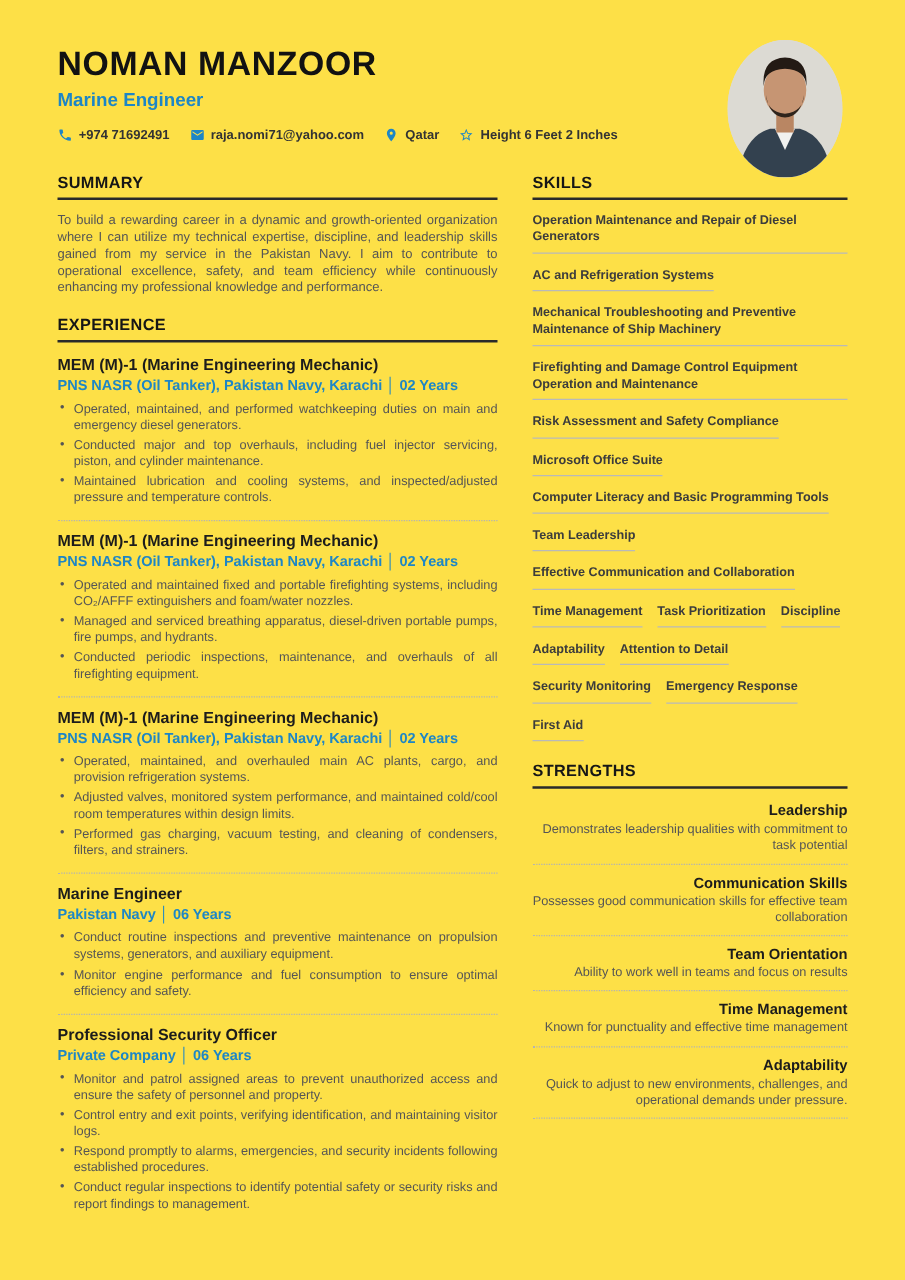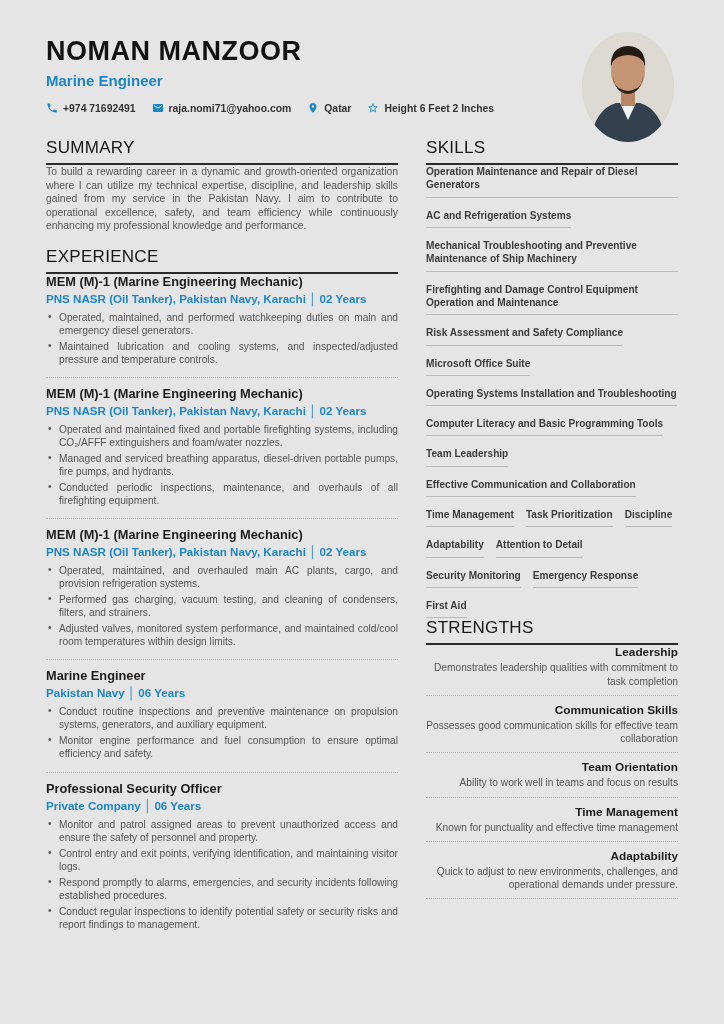--- a/index.html
+++ b/index.html
@@ -4,53 +4,53 @@
 <style>
   * { margin:0; padding:0; box-sizing:border-box; }
   html,body { background:#ffffff; }
   body {
     width:724px; height:1024px;
     font-family:"Liberation Sans", sans-serif;
     color:#4f4f4f;
   }
   .page {
     position:relative; width:724px; height:1024px;
-    background:#e5e5e5; overflow:hidden;
+    background:#fde047; overflow:hidden;
     padding:36px 46px 0 46px;
   }
   
   .person-name { font-size:27px; font-weight:800; letter-spacing:.5px; color:#121212; }
   .person-title { font-size:15px; font-weight:700; color:var(--accent,#1d86c6); margin-top:5px; }
   .contact-row { display:flex; gap:16px; align-items:center; margin-top:13px;
                  font-size:10.4px; font-weight:700; color:#333; flex-wrap:wrap; }
   .contact-item { display:inline-flex; align-items:center; gap:5px; white-space:nowrap; }
   .cicon { width:12px; height:12px; fill:var(--accent,#1d86c6); flex:0 0 auto; }
   .photo { position:absolute; top:32px; right:50px; width:92px; height:110px;
            border-radius:50%; overflow:hidden; background:#deddd7; }
   .photo svg { display:block; width:100%; height:100%; }
   
   .columns { display:flex; gap:28px; margin-top:24px; }
   .col-left { width:352px; flex:0 0 352px; }
   .col-right { flex:1; min-width:0; }
   .section-heading {
-    font-size:17px; font-weight:400; color:#161616; letter-spacing:.3px;
-    padding-bottom:5px; border-bottom:2.5px solid #2a2a2a; 
+    font-size:13px; font-weight:700; color:#161616; letter-spacing:.3px;
+    padding-bottom:5px; border-bottom:2.5px solid #2a2a2a; margin-bottom:10px;
   }
   
   .summary-text { font-size:10.4px; line-height:1.3; text-align:justify; color:#555; margin-bottom:14px; }
   .job { padding-bottom:8px; margin-bottom:8px; }
   .job:not(:last-child) { border-bottom:1px dotted #b3b3b3; }
   .job-title { font-size:12.8px; font-weight:800; color:#1c1c1c; }
   .job-meta { font-size:11.6px; font-weight:700; color:var(--accent,#1d86c6); margin:3px 0 6px; }
   .bullets { list-style:none; }
   .bullet { position:relative; padding-left:13px; font-size:10.2px; line-height:1.28;
             text-align:justify; color:#555; margin-bottom:3px; }
   .bullet::before { content:"\2022"; position:absolute; left:2px; top:-1px; color:#555; }
   
-  .skills-list { display:flex; flex-wrap:wrap; column-gap:12px; row-gap:11px; }
+  .skills-list { display:flex; flex-wrap:wrap; column-gap:12px; row-gap:11px; margin-bottom:16px; }
   .skill-pill { font-size:10.1px; font-weight:700; color:#3c3c3c; line-height:1.32;
                 padding-bottom:5px; border-bottom:1px solid #b9b9b9; max-width:100%; }
   
   .strength { padding-bottom:7px; margin-bottom:7px; border-bottom:1px dotted #b3b3b3;text-align:right; }
   .strength-title { font-size:11.8px; font-weight:800; color:#1c1c1c; margin-bottom:2px; }
   .strength-text { font-size:10.2px; line-height:1.3; color:#555; }
 </style>
 </head>
 <body>
 
@@ -112,20 +112,21 @@
         <h2 class="section-heading">EXPERIENCE</h2>
         <div>
 
             <article class="job">
               <h3 class="job-title">MEM (M)-1 (Marine Engineering Mechanic)</h3>
               <div class="job-meta">PNS NASR (Oil Tanker), Pakistan Navy, Karachi │ 02 Years</div>
               <ul class="bullets">
 
                   <li class="bullet">Operated, maintained, and performed watchkeeping duties on main and emergency diesel generators.</li>
 
+                  <li class="bullet">Conducted major and top overhauls, including fuel injector servicing, piston, and cylinder maintenance.</li>
 
                   <li class="bullet">Maintained lubrication and cooling systems, and inspected/adjusted pressure and temperature controls.</li>
                 </ul>
             </article>
 
             <article class="job">
               <h3 class="job-title">MEM (M)-1 (Marine Engineering Mechanic)</h3>
               <div class="job-meta">PNS NASR (Oil Tanker), Pakistan Navy, Karachi │ 02 Years</div>
               <ul class="bullets">
 
@@ -137,23 +138,23 @@
                 </ul>
             </article>
 
             <article class="job">
               <h3 class="job-title">MEM (M)-1 (Marine Engineering Mechanic)</h3>
               <div class="job-meta">PNS NASR (Oil Tanker), Pakistan Navy, Karachi │ 02 Years</div>
               <ul class="bullets">
 
                   <li class="bullet">Operated, maintained, and overhauled main AC plants, cargo, and provision refrigeration systems.</li>
 
+                  <li class="bullet">Adjusted valves, monitored system performance, and maintained cold/cool room temperatures within design limits.</li>
+
                   <li class="bullet">Performed gas charging, vacuum testing, and cleaning of condensers, filters, and strainers.</li>
-
-                  <li class="bullet">Adjusted valves, monitored system performance, and maintained cold/cool room temperatures within design limits.</li>
                 </ul>
             </article>
 
             <article class="job">
               <h3 class="job-title">Marine Engineer</h3>
               <div class="job-meta">Pakistan Navy │ 06 Years</div>
               <ul class="bullets">
 
 
                   <li class="bullet">Conduct routine inspections and preventive maintenance on propulsion systems, generators, and auxiliary equipment.</li>
@@ -194,21 +195,20 @@
             <span class="skill-pill">AC and Refrigeration Systems</span>
 
             <span class="skill-pill">Mechanical Troubleshooting and Preventive Maintenance of Ship Machinery</span>
 
             <span class="skill-pill">Firefighting and Damage Control Equipment Operation and Maintenance</span>
 
             <span class="skill-pill">Risk Assessment and Safety Compliance</span>
 
             <span class="skill-pill">Microsoft Office Suite</span>
 
-            <span class="skill-pill">Operating Systems Installation and Troubleshooting</span>
 
             <span class="skill-pill">Computer Literacy and Basic Programming Tools</span>
 
             <span class="skill-pill">Team Leadership</span>
 
             <span class="skill-pill">Effective Communication and Collaboration</span>
 
             <span class="skill-pill">Time Management</span>
 
             <span class="skill-pill">Task Prioritization</span>
@@ -226,21 +226,21 @@
             <span class="skill-pill">First Aid</span>
           </div>
       </section>
 
       <section>
         <h2 class="section-heading">STRENGTHS</h2>
         <div>
 
             <div class="strength">
               <div class="strength-title">Leadership</div>
-              <div class="strength-text">Demonstrates leadership qualities with commitment to task completion</div>
+              <div class="strength-text">Demonstrates leadership qualities with commitment to task potential</div>
             </div>
 
             <div class="strength">
               <div class="strength-title">Communication Skills</div>
               <div class="strength-text">Possesses good communication skills for effective team collaboration</div>
             </div>
 
             <div class="strength">
               <div class="strength-title">Team Orientation</div>
               <div class="strength-text">Ability to work well in teams and focus on results</div>

